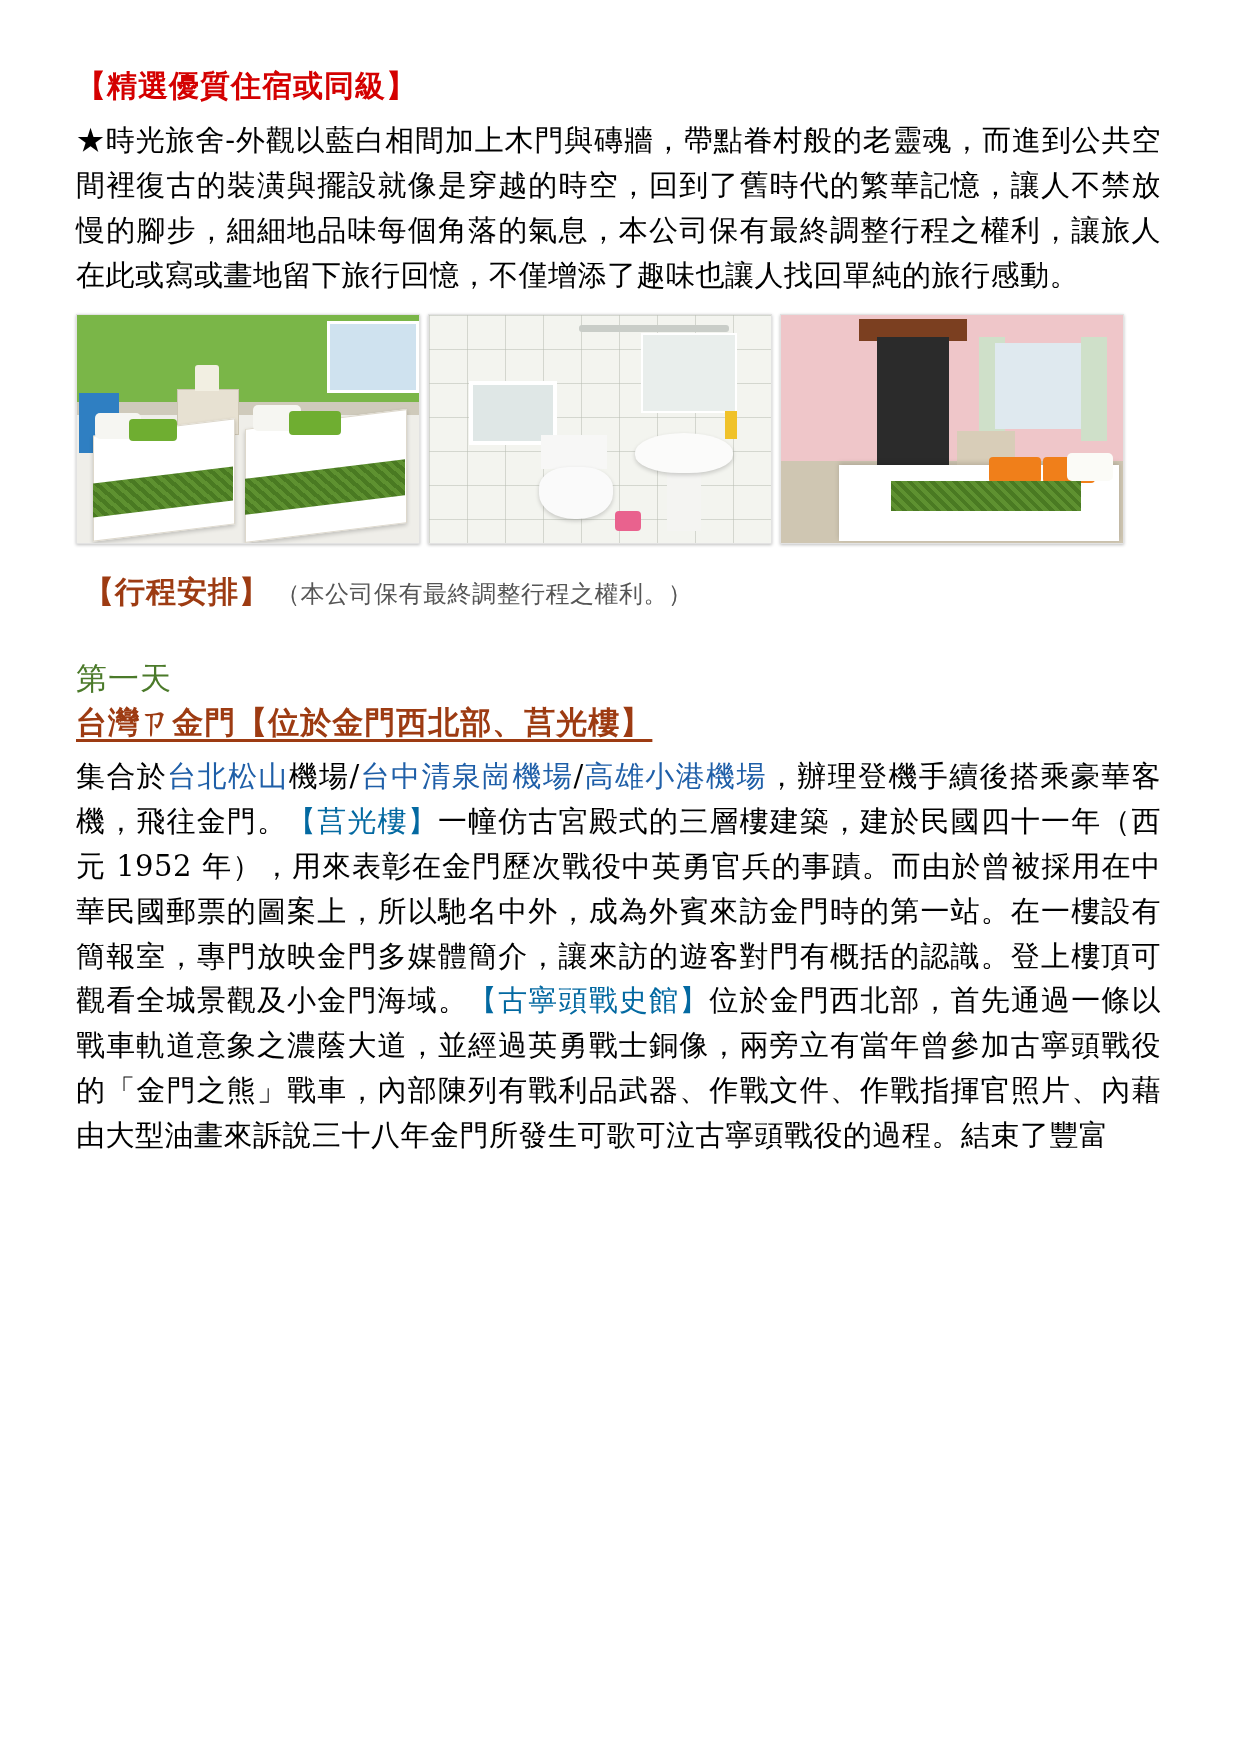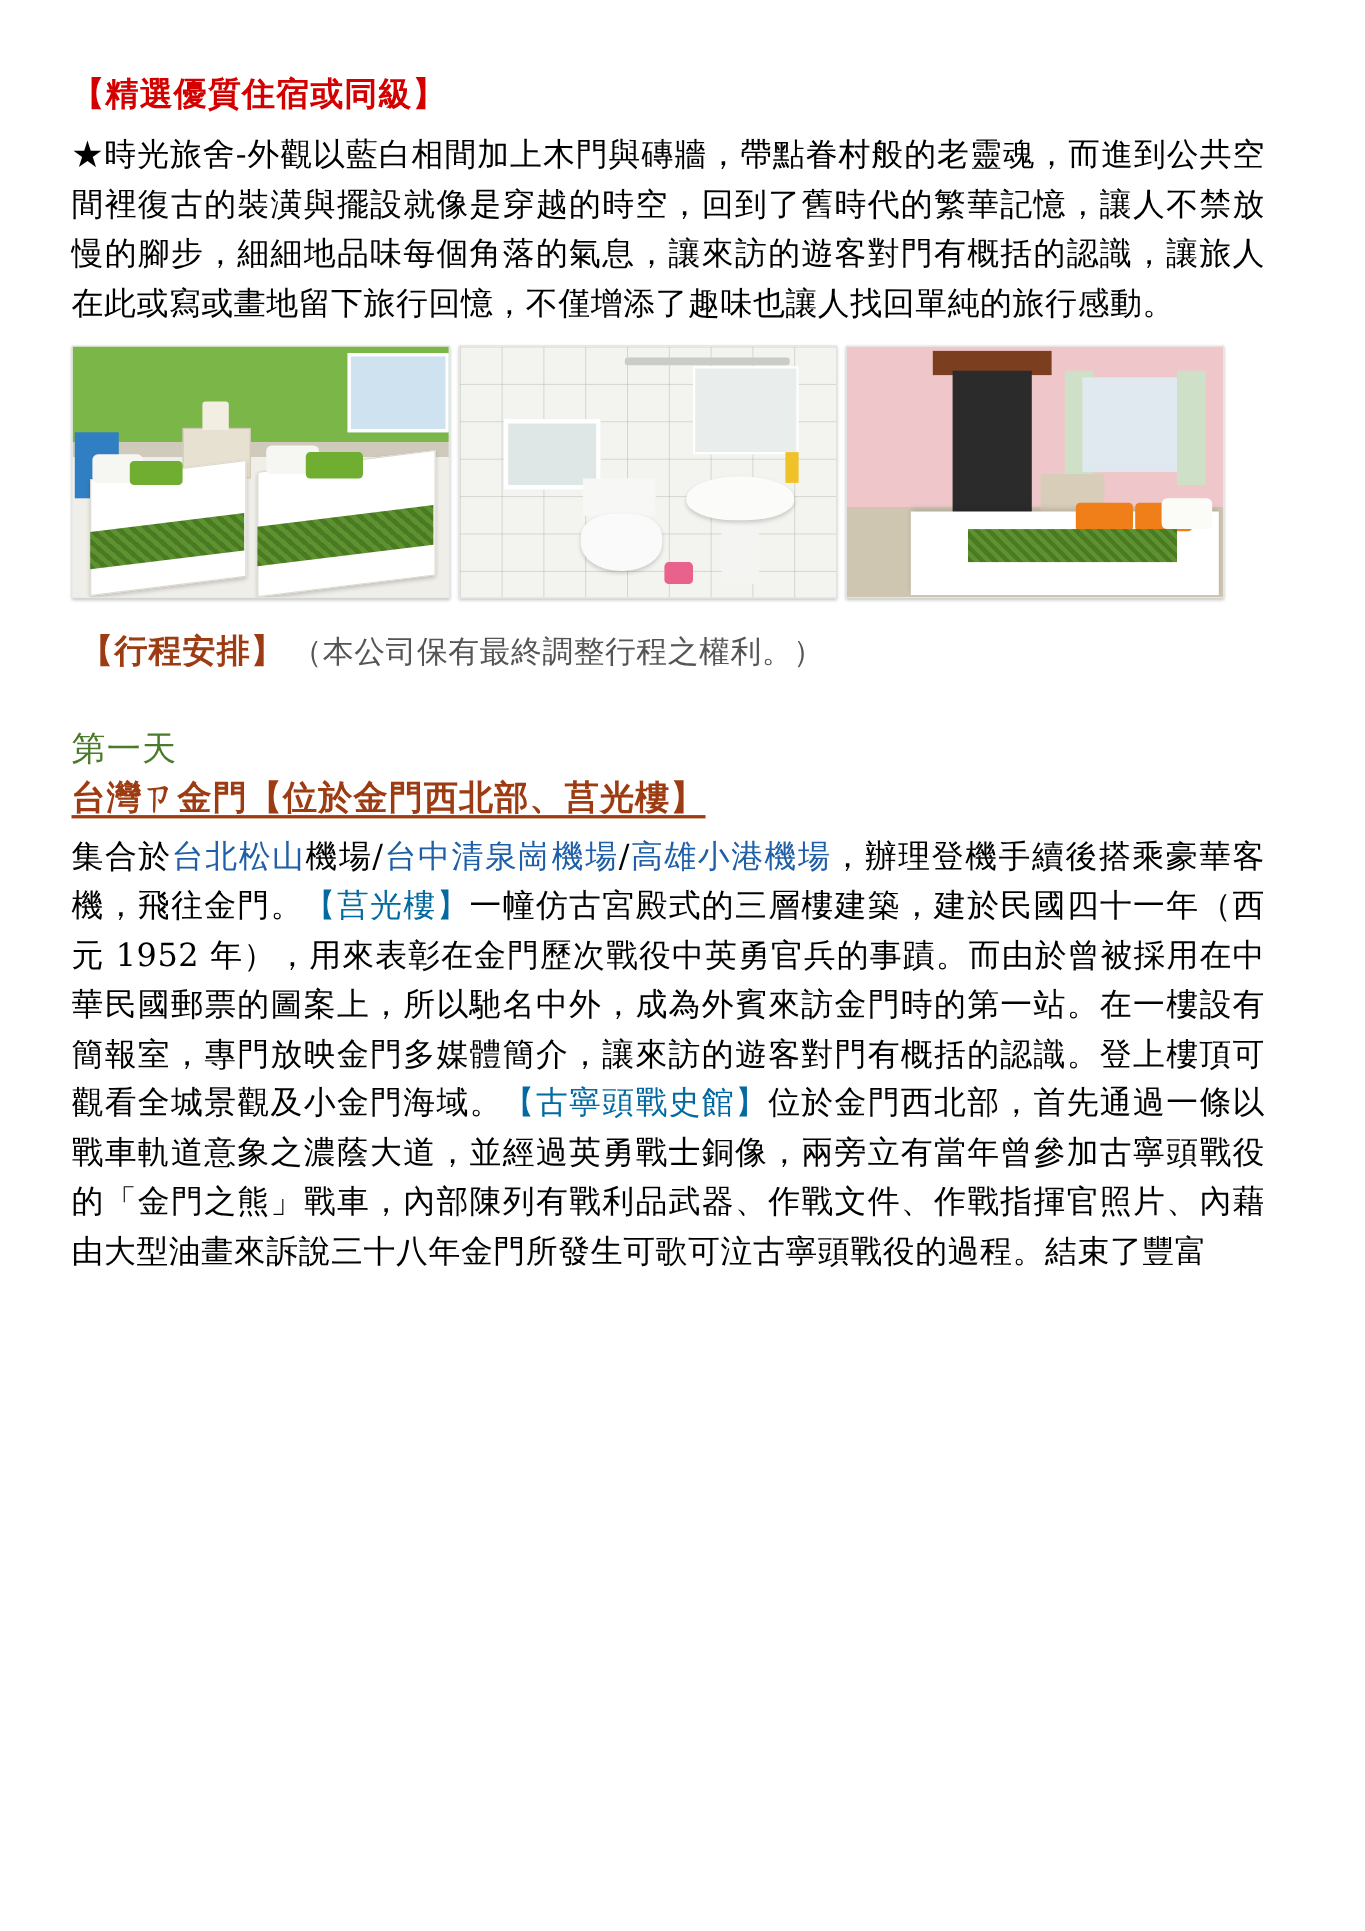--- a/index.html
+++ b/index.html
@@ -18,21 +18,21 @@
   .page {
     position: absolute;
     left: 0; top: 0;
     width: 1241px;
     height: 1755px;
     padding: 0;
     box-sizing: border-box;
   }
   .content {
     position: absolute;
-    left: 65px;
+    left: 76px;
     top: 68px;
     width: 1085px;
   }
 
   
   .bracket-heading {
     font-size: 30px;
     font-weight: bold;
     color: #d40000;
     letter-spacing: 1px;
@@ -212,21 +212,21 @@
   }
   .ph3 .opA { left: 208px; }
   .ph3 .opB { left: 262px; }
   .ph3 .wpillow {
     position: absolute; left: 286px; top: 138px; width: 46px; height: 28px;
     background: #fbfbf7; border-radius: 5px;
   }
 
   
   .itin-note {
-    font-size: 28px;
+    font-size: 24px;
     color: #555555;
     letter-spacing: 0.5px;
   }
   .itin-head-row {
     display: flex;
     align-items: baseline;
     margin-top: 30px;
     margin-bottom: 18px;
     padding-left: 8px;
   }
@@ -252,21 +252,21 @@
   .brownhl { color: #0369a1; }
 </style>
 </head>
 <body>
 
 <div class="page">
   <div class="content">
 
     <h1 class="bracket-heading">【精選優質住宿或同級】</h1>
 
-    <p class="body-par first">★時光旅舍-外觀以藍白相間加上木門與磚牆，帶點眷村般的老靈魂，而進到公共空間裡復古的裝潢與擺設就像是穿越的時空，回到了舊時代的繁華記憶，讓人不禁放慢的腳步，細細地品味每個角落的氣息，讓來訪的遊客對門有概括的認識，讓旅人在此或寫或畫地留下旅行回憶，不僅增添了趣味也讓人找回單純的旅行感動。</p>
+    <p class="body-par first">★時光旅舍-外觀以藍白相間加上木門與磚牆，帶點眷村般的老靈魂，而進到公共空間裡復古的裝潢與擺設就像是穿越的時空，回到了舊時代的繁華記憶，讓人不禁放慢的腳步，細細地品味每個角落的氣息，本公司保有最終調整行程之權利，讓旅人在此或寫或畫地留下旅行回憶，不僅增添了趣味也讓人找回單純的旅行感動。</p>
 
     <div class="photo-strip">
 
       <div class="photo ph1">
         <div class="window"></div>
         <div class="chair"></div>
         <div class="nightstand"></div>
         <div class="lamp"></div>
         <div class="bed bedA"></div>
         <div class="bed bedB"></div>

